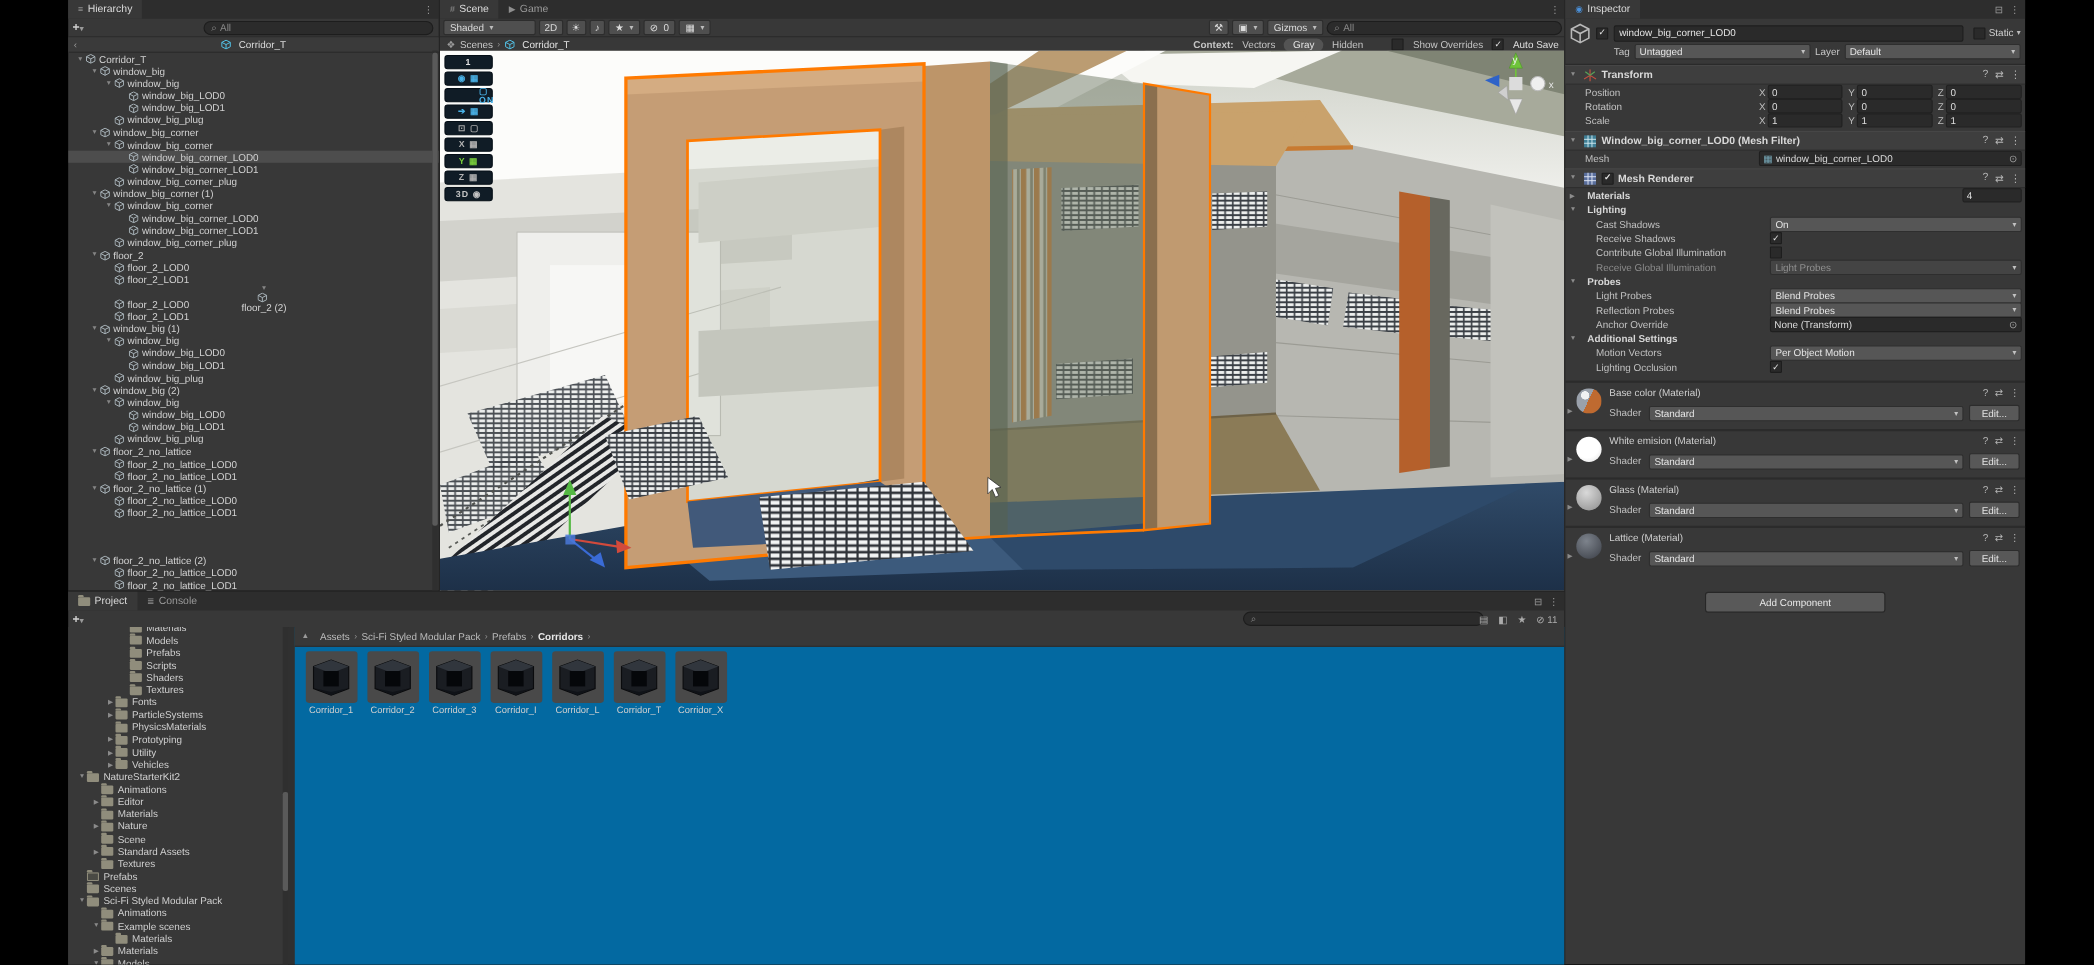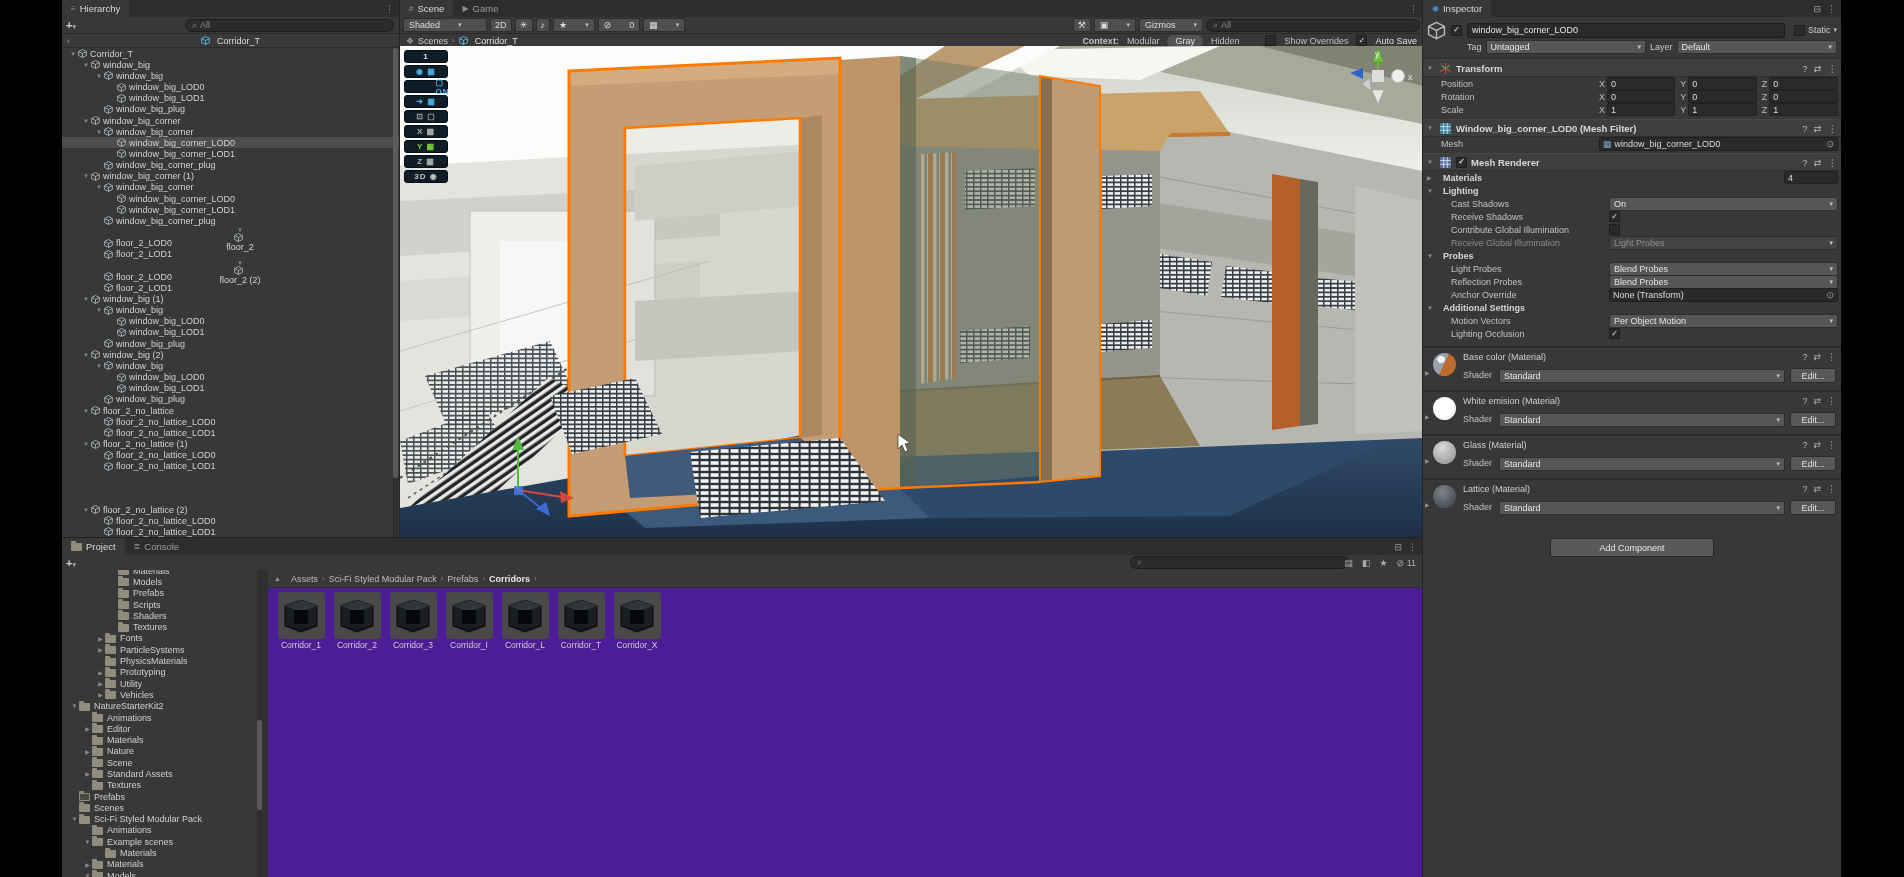--- a/index.html
+++ b/index.html
@@ -41,21 +41,21 @@
   #htree{position:relative;height:491px;overflow:hidden;}
   .hrow{height:11.16px;display:flex;align-items:center;white-space:nowrap;}
   .hrow.sel{background:#4d4d4d;}
   .hrow .exp{width:10px;color:#858585;font-size:6px;text-align:center;flex:none;}
   .cube{width:9px;height:9px;flex:none;margin-right:3px;}
   .hrow .lbl{color:#d2d2d2;}
 
   
   .stoolbar{height:16px;display:flex;align-items:center;gap:3px;padding:0 3px;border-bottom:1px solid #292929;background:#383838;}
   .tbtn{height:12px;background:#4f4f4f;border:1px solid #2d2d2d;border-radius:2px;display:flex;
-        align-items:center;gap:18px;padding:0 5px;color:#dcdcdc;}
+        align-items:center;gap:5px;padding:0 5px;color:#dcdcdc;}
   .tbtn .caret{font-size:7px;color:#bdbdbd;}
   .tbtn.icononly{padding:0 4px;}
   .sp{flex:1;}
   #scene .searchbox{width:200px;}
   .ctxbar{height:13px;background:#383838;border-bottom:1px solid #242424;display:flex;align-items:center;padding:0 6px;gap:8px;}
   .ctxitem{color:#c4c4c4;}
   .pill{background:#535353;border-radius:8px;padding:1px 8px;color:#e2e2e2;}
   .scrumb{display:flex;align-items:center;gap:4px;color:#c9c9c9;}
   #viewport{position:absolute;left:0;top:46px;width:1023px;height:491px;background:#1f1f1f;overflow:hidden;}
   #viewport svg{display:block;}
@@ -111,21 +111,21 @@
   
   .compicon{width:13px;height:13px;flex:none;}
   .cubehdr{width:19px;height:19px;flex:none;}
 
   
   .ptools{height:15px;display:flex;align-items:center;padding:0 4px;border-bottom:1px solid #2a2a2a;position:relative;}
   #proj .searchbox{position:absolute;left:1068px;width:205px;}
   .pticons{position:absolute;right:6px;display:flex;align-items:center;gap:9px;color:#ababab;}
   #ptree{position:absolute;left:0;top:32px;width:200px;bottom:0;overflow:hidden;background:#383838;}
   #psplit{position:absolute;left:200px;top:32px;width:6px;bottom:0;background:#303030;}
-  #pcontent{position:absolute;left:206px;top:32px;right:0;bottom:0;background:#4c1d95;}
+  #pcontent{position:absolute;left:206px;top:32px;right:0;bottom:0;background:#0369a1;}
   .pcrumbbar{height:17px;background:#383838;border-bottom:1px solid #2c2c2c;display:flex;align-items:center;gap:4px;padding:0 6px;}
   .pcrumb{color:#bdbdbd;}
   .pcrumb.last{color:#e8e8e8;font-weight:bold;}
   .csep{color:#8c8c8c;font-size:8px;}
   .frow{height:11.3px;display:flex;align-items:center;white-space:nowrap;}
   .frow .exp{width:9px;color:#8a8a8a;font-size:6px;text-align:center;flex:none;}
   .fold{width:11px;height:8px;background:#908d7c;border-radius:1px;position:relative;flex:none;margin-right:4px;margin-top:1px;}
   .fold::before{content:"";position:absolute;top:-2px;left:0;width:5px;height:2px;background:#908d7c;border-radius:1px 1px 0 0;}
   .frow.empty .fold{background:#4a4a44;box-shadow:inset 0 0 0 1px #8d8a79;}
   .frow.empty .fold::before{background:#8d8a79;}
@@ -291,21 +291,21 @@
         </div>
 
         <div class="hrow" style="padding-left: 32px;">
           <span class="exp"></span>
           <svg class="cube" viewBox="0 0 10 10">
             <path d="M5 .6 9.3 2.8 9.3 7.2 5 9.4 .7 7.2 .7 2.8Z M.7 2.8 5 5 9.3 2.8 M5 5 5 9.4" fill="none" stroke="#a9b4ba" stroke-width="1"></path>
           </svg>
           <span class="lbl">window_big_corner_plug</span>
         </div>
 
-        <div class="hrow" style="padding-left: 19px; flex-direction: column;">
+        <div class="hrow" style="padding-left: 19px;">
           <span class="exp">▼</span>
           <svg class="cube" viewBox="0 0 10 10">
             <path d="M5 .6 9.3 2.8 9.3 7.2 5 9.4 .7 7.2 .7 2.8Z M.7 2.8 5 5 9.3 2.8 M5 5 5 9.4" fill="none" stroke="#a9b4ba" stroke-width="1"></path>
           </svg>
           <span class="lbl">floor_2</span>
         </div>
 
         <div class="hrow" style="padding-left: 32px;">
           <span class="exp"></span>
           <svg class="cube" viewBox="0 0 10 10">
@@ -589,21 +589,21 @@
         <span style="color:#9a9a9a">❖</span>
         <span>Scenes</span>
         <span class="csep">›</span>
         <svg class="cube" viewBox="0 0 10 10">
             <path d="M5 .6 9.3 2.8 9.3 7.2 5 9.4 .7 7.2 .7 2.8Z M.7 2.8 5 5 9.3 2.8 M5 5 5 9.4" fill="none" stroke="#53c2e8" stroke-width="1"></path>
           </svg>
         <span style="color:#e2e2e2">Corridor_T</span>
       </div>
       <div class="sp"></div>
       <span class="ctxitem" style="font-weight:bold">Context:</span>
-      <span class="ctxitem">Modular</span>
+      <span class="ctxitem">Vectors</span>
       <span class="pill">Gray</span>
       <span class="ctxitem">Hidden</span>
       <span style="width:10px"></span>
       <span class="cbox"></span>
       <span class="ctxitem">Show Overrides</span>
       <span class="cbox">
           <span>✓</span>
         </span>
       <span class="ctxitem" style="color:#e0e0e0">Auto Save</span>
     </div>

